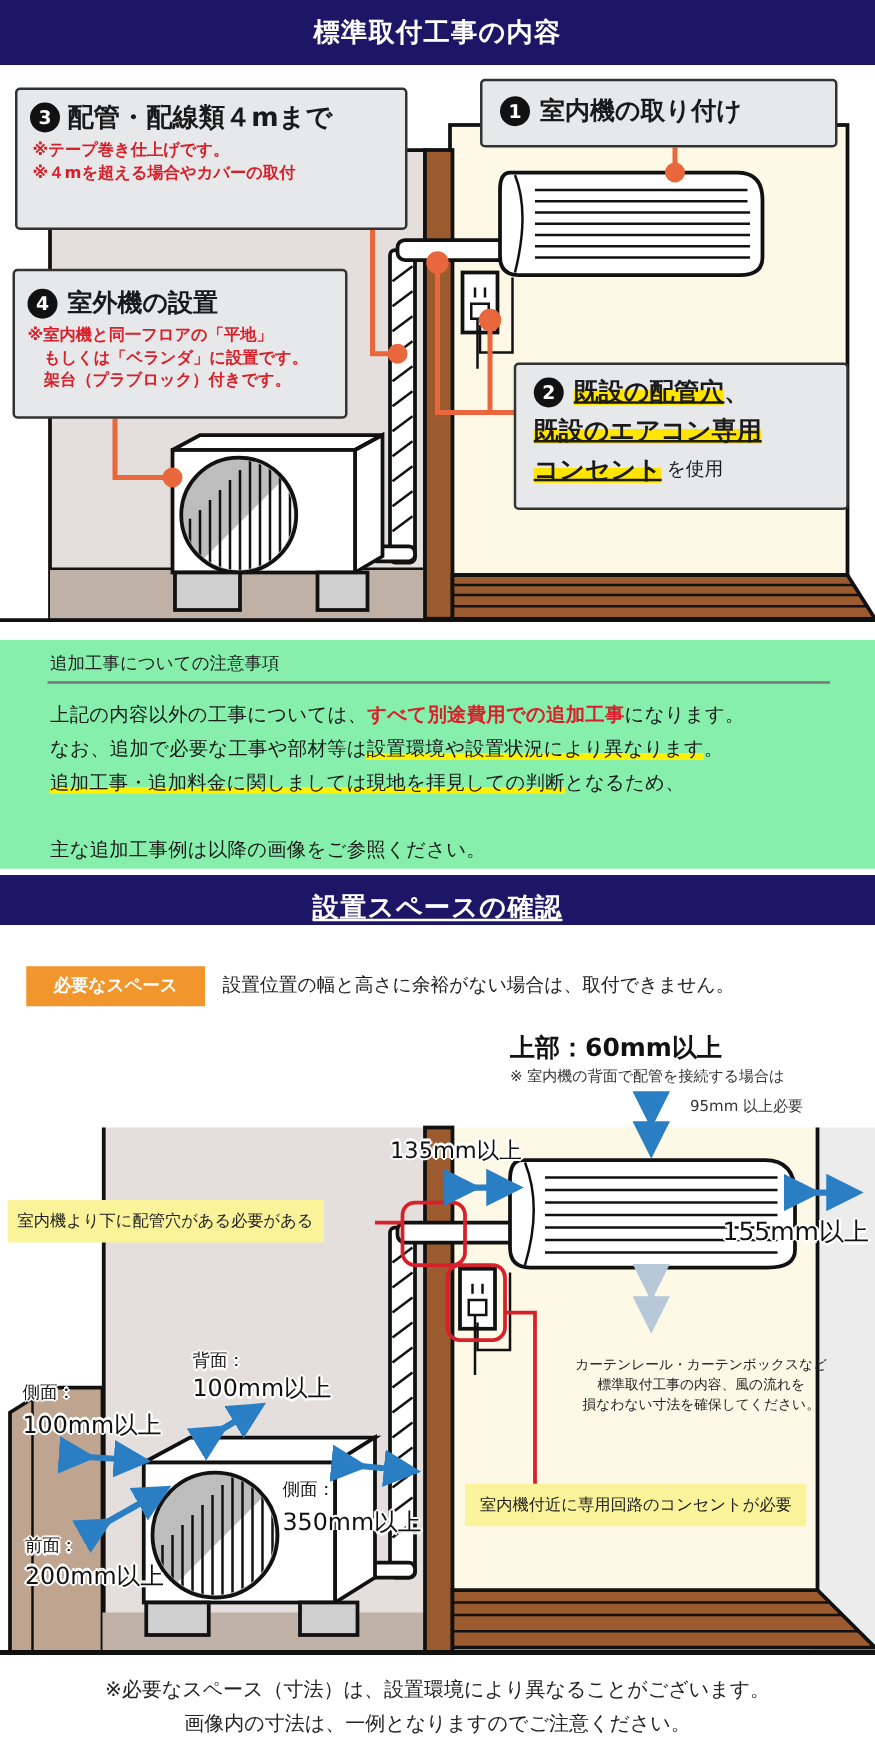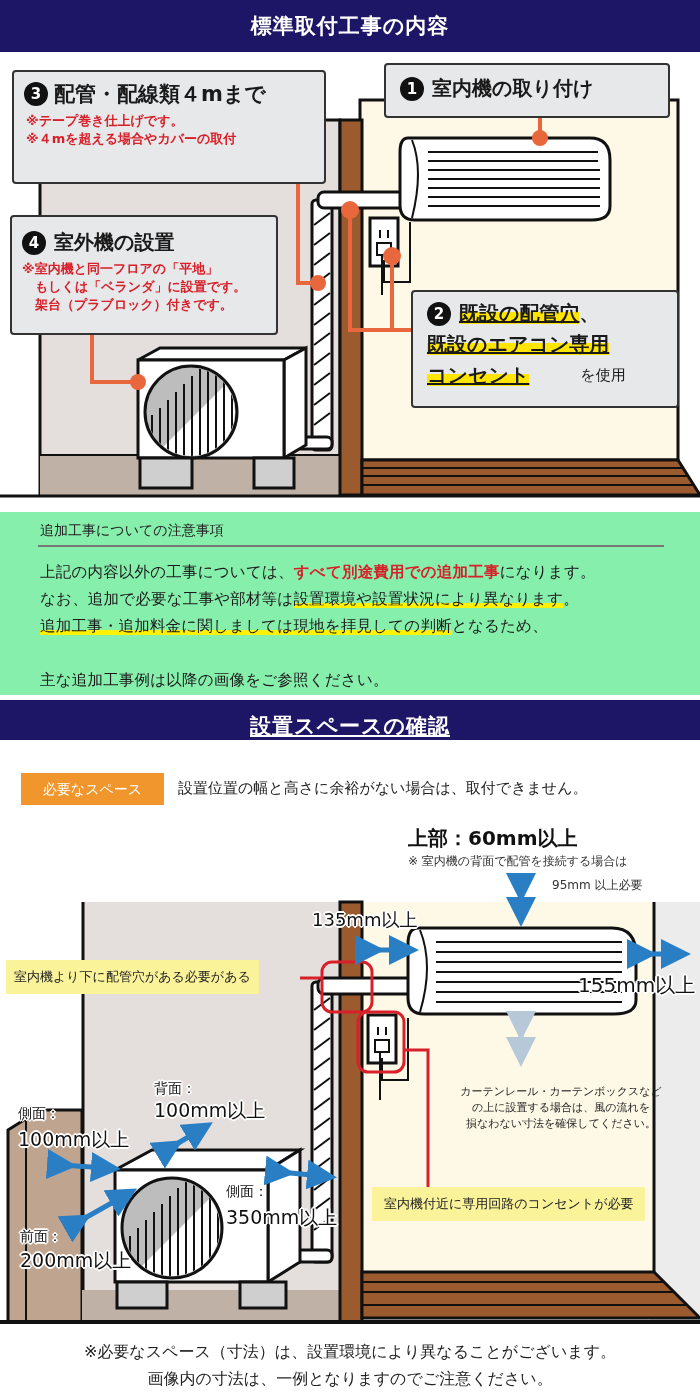--- a/index.html
+++ b/index.html
@@ -13,21 +13,21 @@
     .callout-title { font-weight: bold; color: #1a1a1a; display: flex; align-items: center; }
     .num { display: inline-flex; align-items: center; justify-content: center; background: #111; color: #fff; border-radius: 50%; font-weight: bold; margin-right: 8px; flex-shrink: 0; }
     .red-note { color: #d8202a; font-weight: bold; font-size: 13px; line-height: 18px; }
     .hl { background: linear-gradient(transparent 45%, #ffe500 45%, #ffe500 90%, transparent 90%); text-decoration: underline; }
     .notice { position: absolute; top: 512px; left: 0; width: 700px; height: 183px; background: #86efac; }
     .notice-title { position: absolute; left: 40px; top: 10px; font-size: 14px; color: #222; }
     .notice-rule { position: absolute; left: 38px; top: 33px; width: 626px; height: 2px; background: #777; }
     .notice-line { position: absolute; left: 40px; font-size: 15.5px; color: #1a1a1a; white-space: nowrap; letter-spacing: 0.2px; }
     .red { color: #d8202a; font-weight: bold; }
     .uhl { background: linear-gradient(transparent 70%, #fff200 70%, #fff200 100%); }
-    .badge { position: absolute; left: 21px; top: 773px; width: 143px; height: 32px; background: #f1962d; color: #fff; font-size: 14px; font-weight: normal; line-height: 32px; text-align: center; }
+    .badge { position: absolute; left: 21px; top: 773px; width: 143px; height: 32px; background: #f1962d; color: #fff; font-size: 14px; font-weight: bold; line-height: 32px; text-align: center; }
     .badge-text { position: absolute; left: 178px; top: 779px; font-size: 15px; color: #222; white-space: nowrap; }
     .dim { position: absolute; color: #111; white-space: nowrap; text-shadow: -2px 0 #fff, 2px 0 #fff, 0 -2px #fff, 0 2px #fff, -1px -1px #fff, 1px 1px #fff, -1px 1px #fff, 1px -1px #fff; }
     .yellow-label { position: absolute; background: #fbf39a; color: #222; font-size: 13px; white-space: nowrap; }
     .footer-line { position: absolute; left: 0; width: 700px; text-align: center; font-size: 16px; color: #222; }
   </style>
 </head>
 <body>
 
 <div class="banner banner1">標準取付工事の内容</div>
 
@@ -166,21 +166,21 @@
 
 <div class="callout" style="left:411px; top:290px; width:268px; height:118px;">
   <div class="callout-title" style="padding:8px 0 0 14px; font-size:20px;">
     <span class="num" style="width:24px;height:24px;font-size:15px;">2</span>
     <span class="hl">既設の配管穴</span>
       <span>、</span>
   </div>
   <div class="callout-title" style="padding:4px 0 0 14px; font-size:20px;">
     <span class="hl">既設のエアコン専用</span>
   </div>
-  <div class="callout-title" style="padding:4px 0 0 14px; font-size:20px;gap:47px;">
+  <div class="callout-title" style="padding:4px 0 0 14px; font-size:20px;">
     <span class="hl">コンセント</span>
     <span style="font-size:15px;font-weight:normal;margin-left:4px;">を使用</span>
   </div>
 </div>
 
 <div class="notice">
   <div class="notice-title">追加工事についての注意事項</div>
   <div class="notice-rule"></div>
   <div class="notice-line" style="top:50px;">
     <span>上記の内容以外の工事については、</span><span class="red">すべて別途費用での追加工事</span><span>になります。</span>
@@ -320,21 +320,21 @@
 <div class="dim" style="left:408px; top:825px; font-size:20px; font-weight:bold;">上部：60mm以上</div>
 <div class="dim" style="left:408px; top:853px; font-size:12px; color:#333;">※ 室内機の背面で配管を接続する場合は</div>
 <div class="dim" style="left:552px; top:877px; font-size:12px; color:#333;">95mm 以上必要</div>
 <div class="dim" style="left:312px; top:908px; font-size:18px;">135mm以上</div>
 <div class="dim" style="left:578px; top:972px; font-size:20px;">155mm以上</div>
 
 <div class="yellow-label" style="left:6px; top:960px; padding:8px 8px; font-size:13px;">室内機より下に配管穴がある必要がある</div>
 
 <div class="abs" style="left:436px; top:1060px; width:250px; text-align:center; font-size:11px; line-height:16px; color:#222;">
   <div>カーテンレール・カーテンボックスなど</div>
-  <div>の上に設置する場合は、風の流れを</div>
+  <div>標準取付工事の内容、風の流れを</div>
   <div>損なわない寸法を確保してください。</div>
 </div>
 
 <div class="yellow-label" style="left:372px; top:1187px; padding:8px 12px; font-size:13px;text-align:center;">室内機付近に専用回路のコンセントが必要</div>
 
 <div class="dim" style="left:154px; top:1080px; font-size:14px;">背面：</div>
 <div class="dim" style="left:154px; top:1098px; font-size:19px;">100mm以上</div>
 <div class="dim" style="left:18px; top:1105px; font-size:14px;">側面：</div>
 <div class="dim" style="left:18px; top:1127px; font-size:19px;">100mm以上</div>
 <div class="dim" style="left:226px; top:1183px; font-size:14px;">側面：</div>

